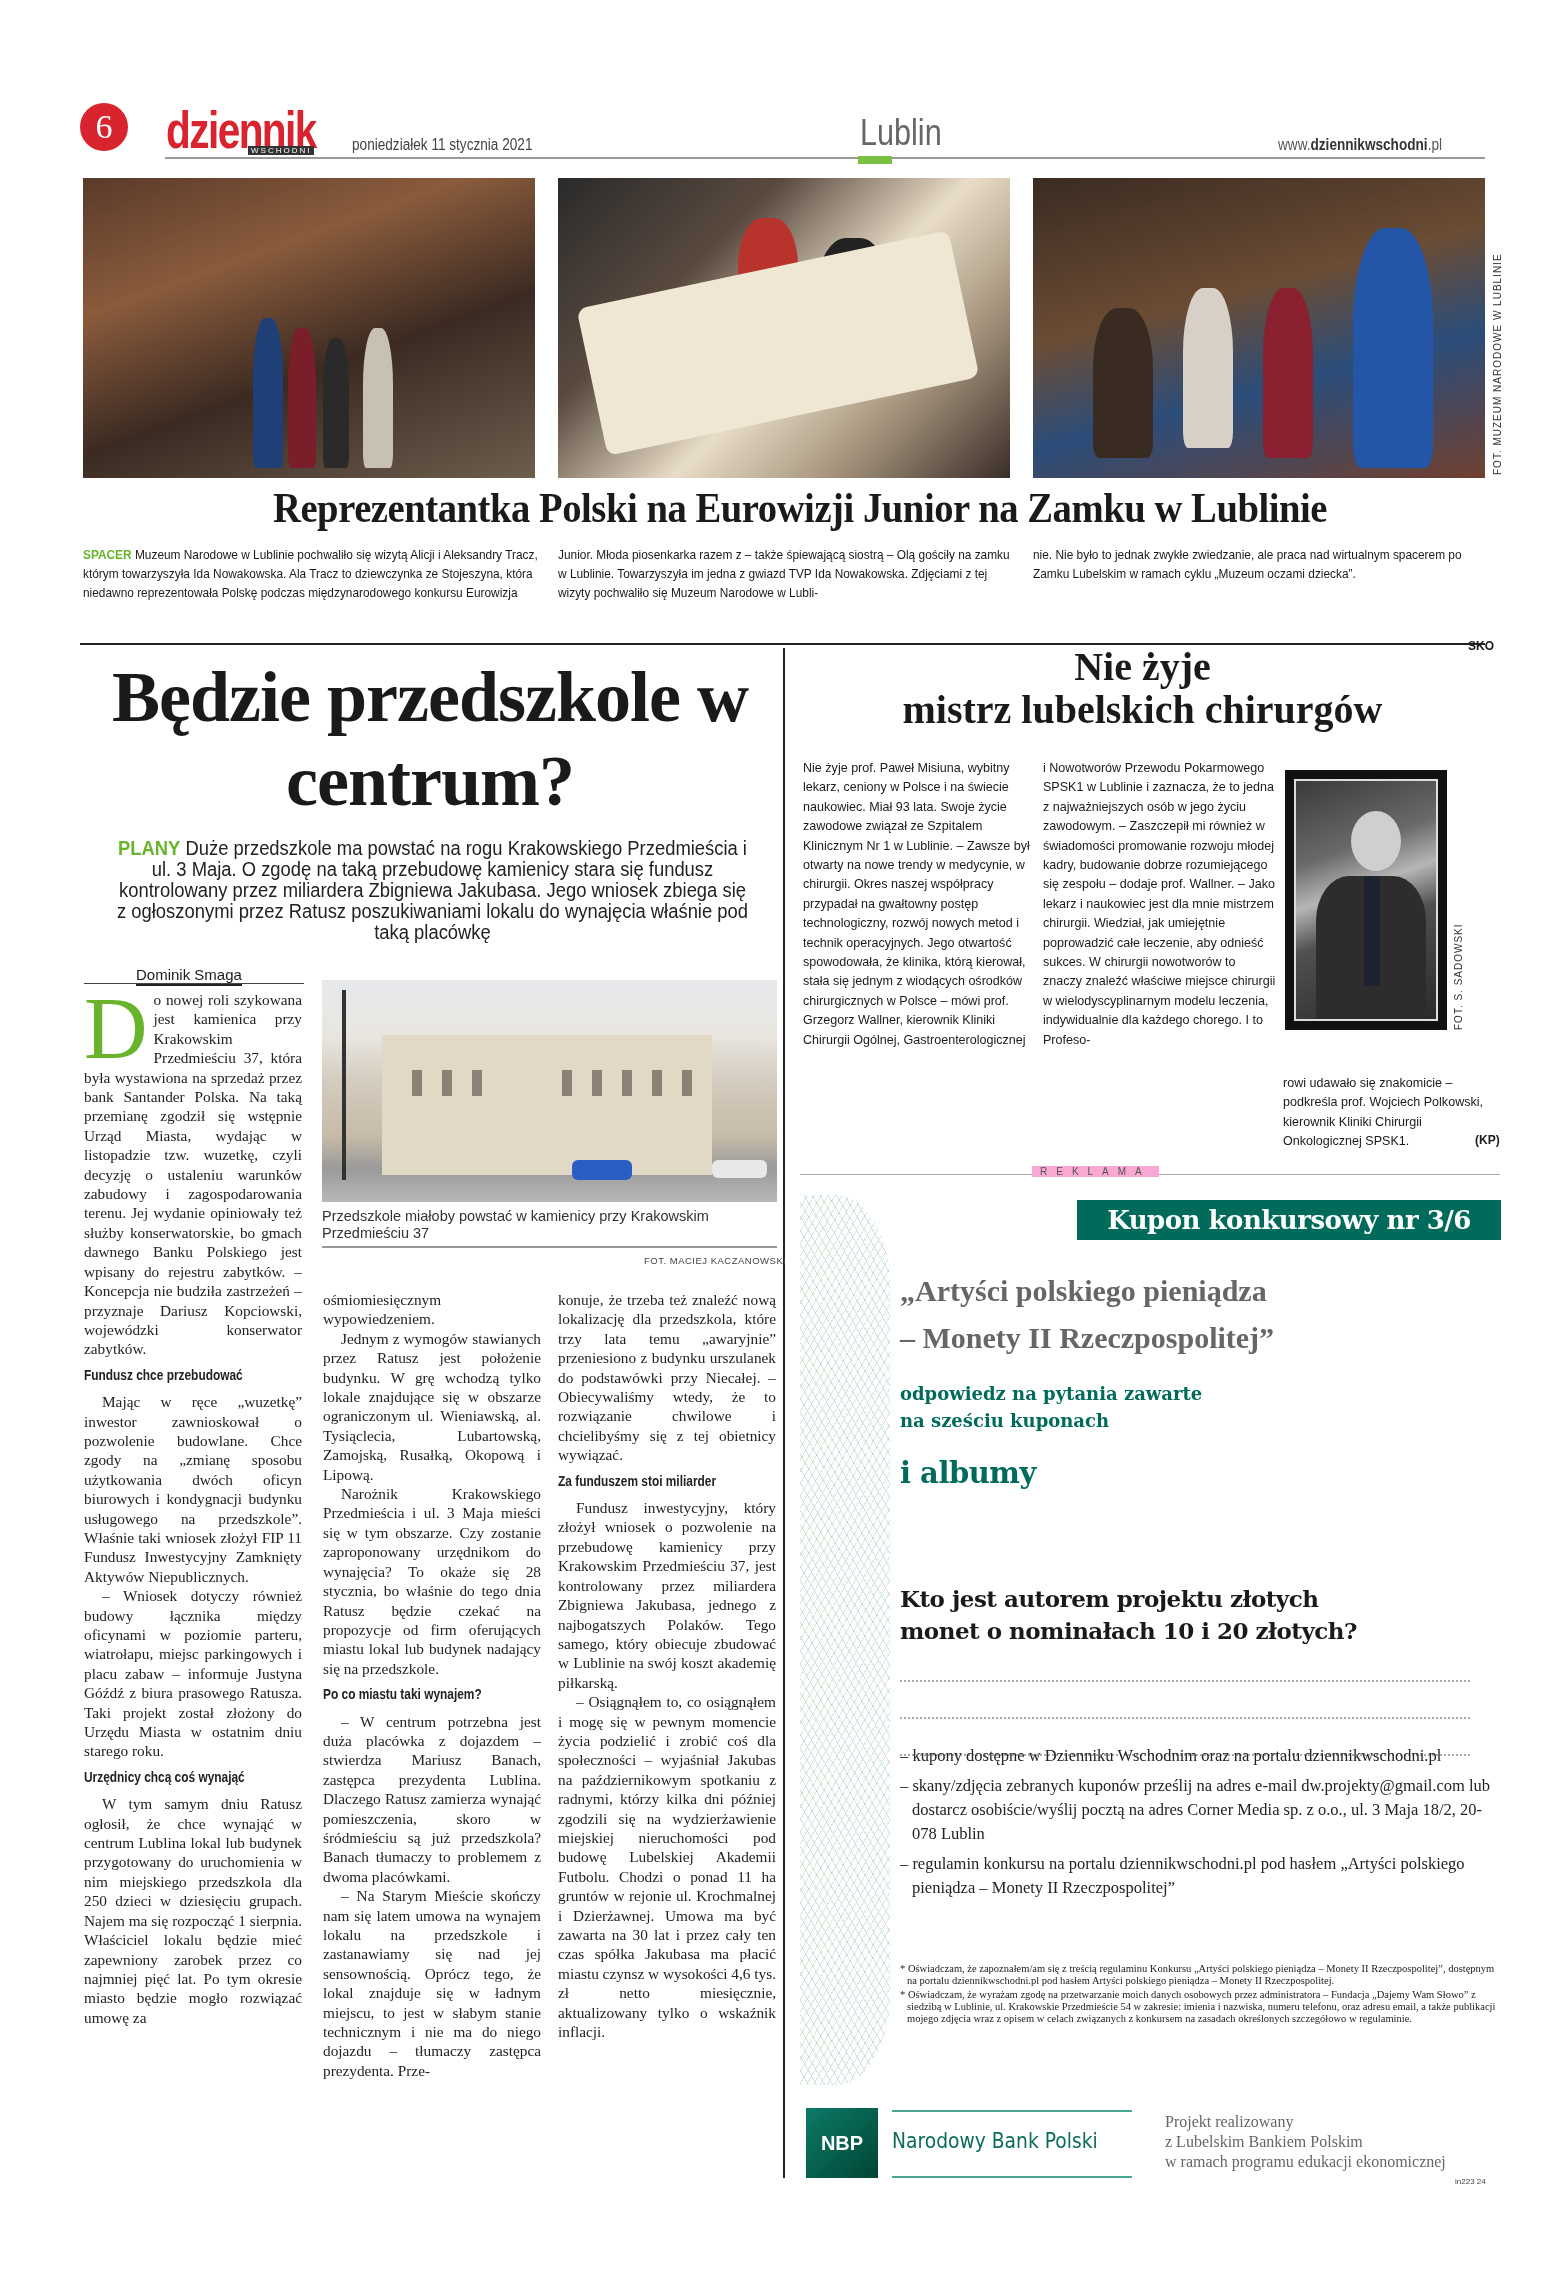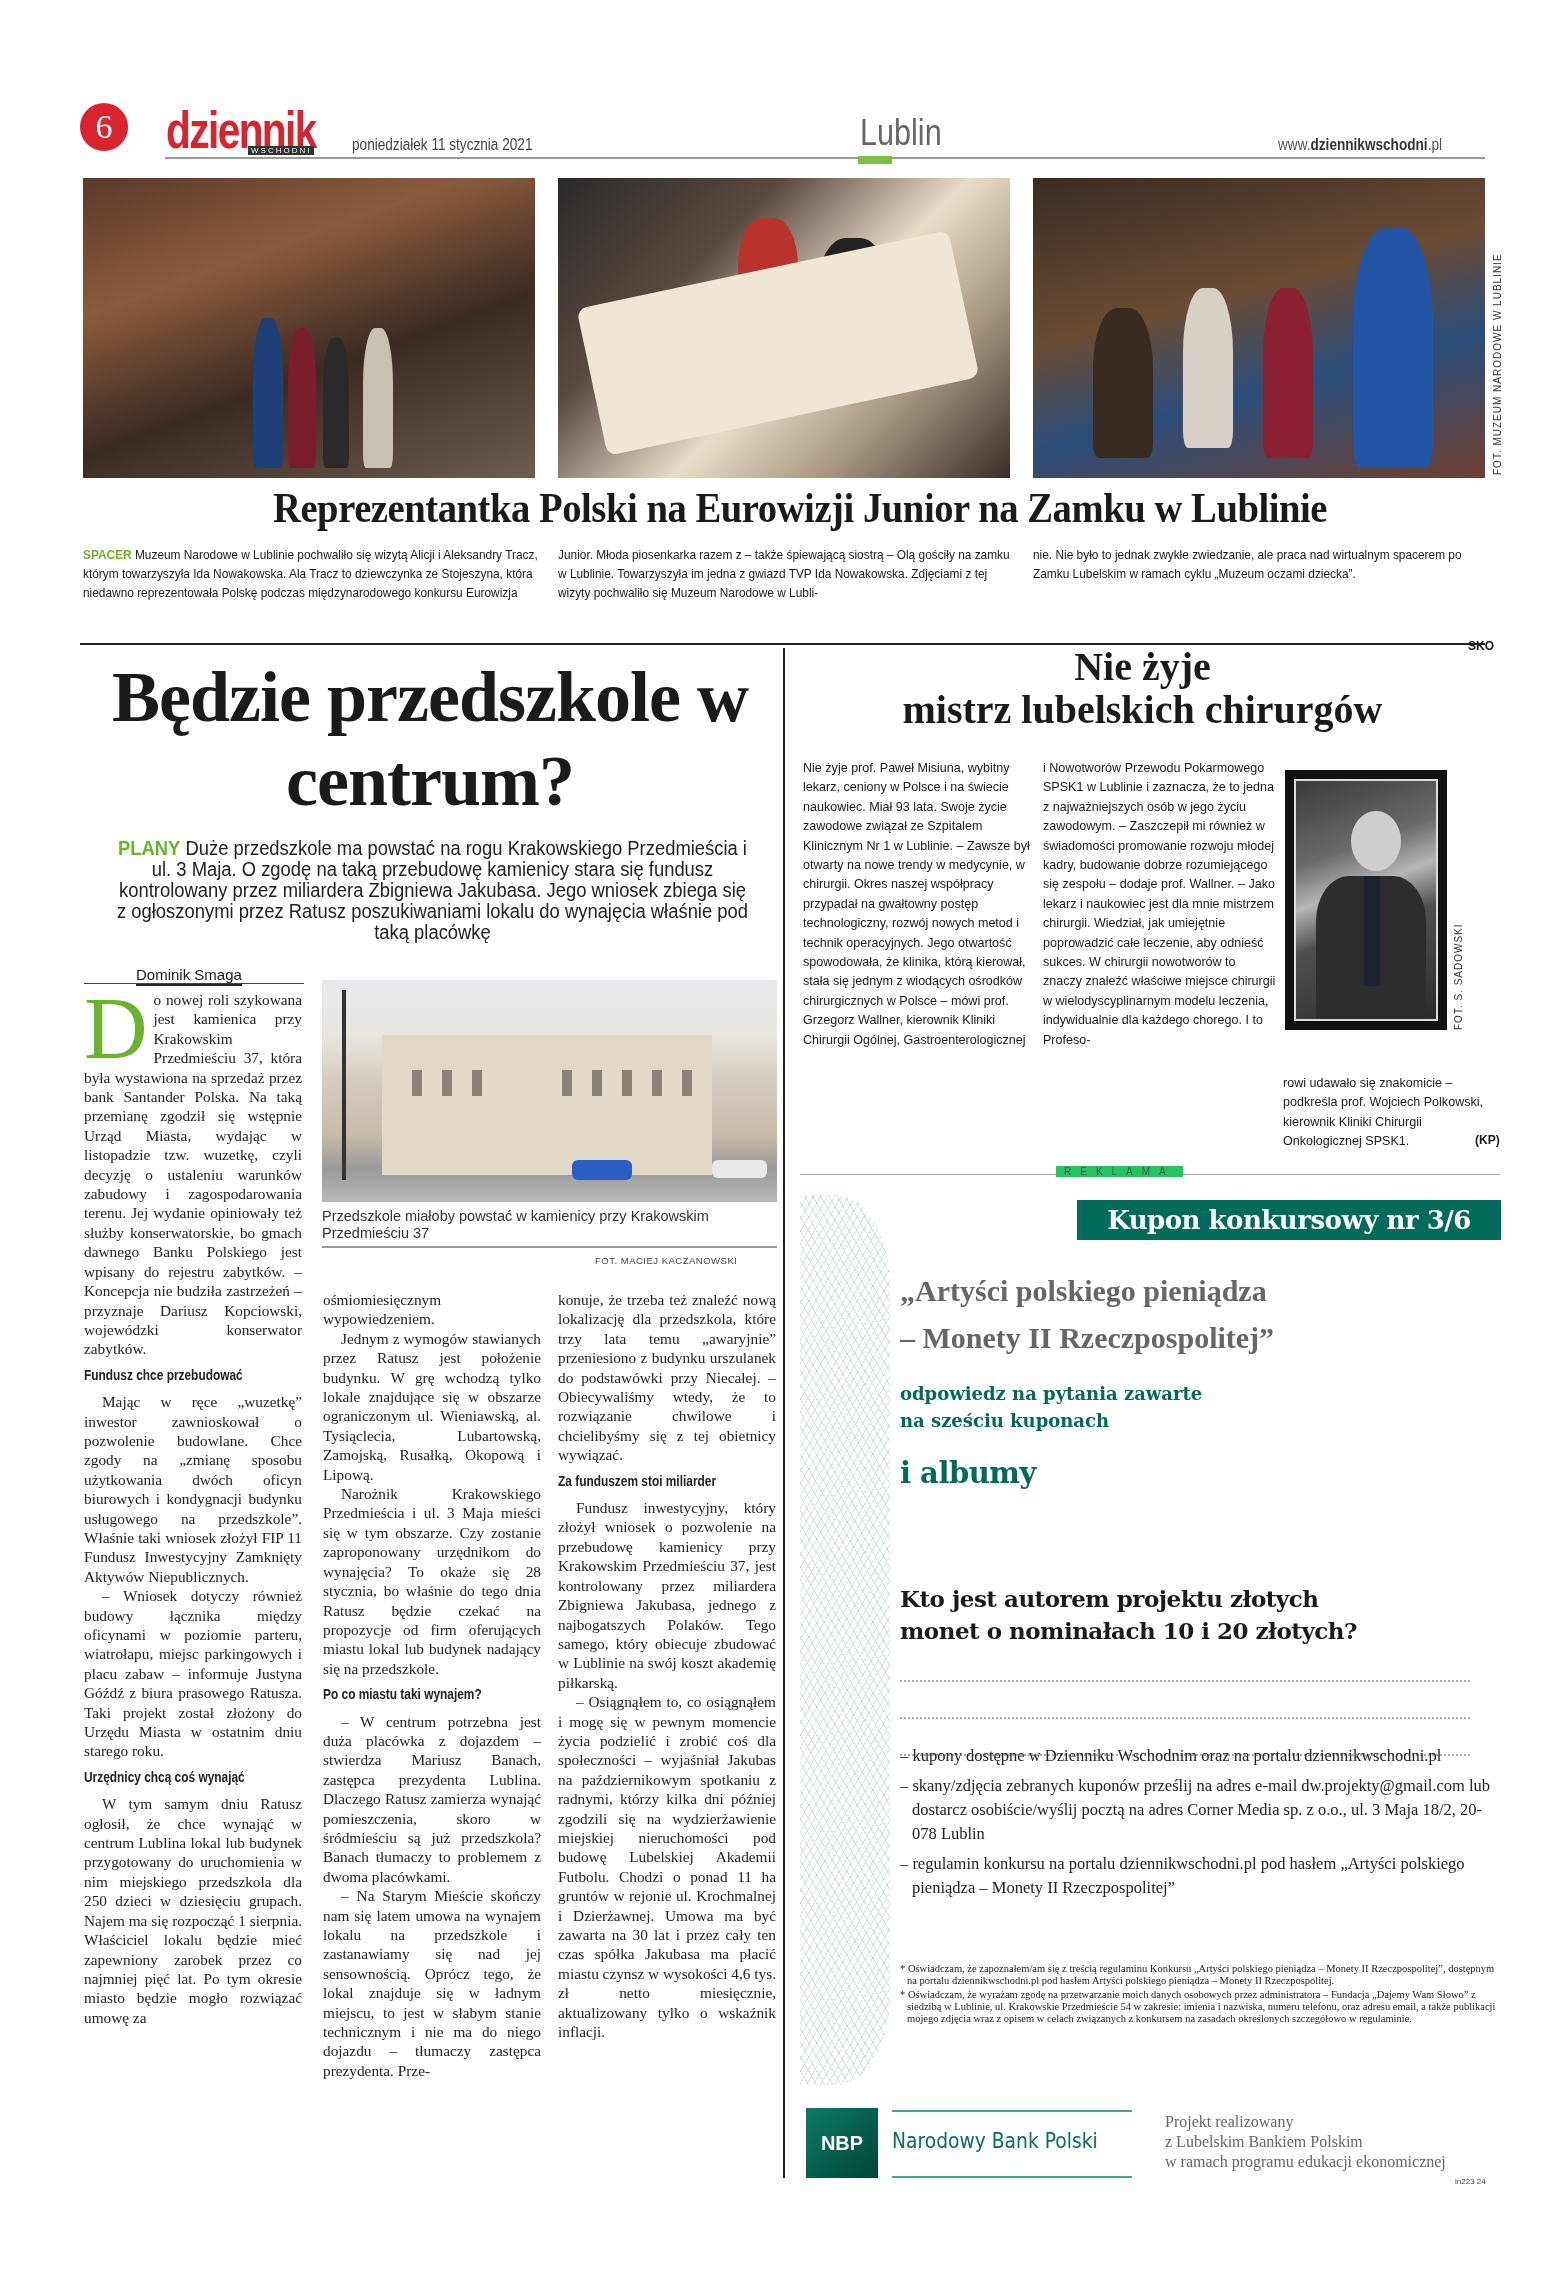--- a/index.html
+++ b/index.html
@@ -41,33 +41,33 @@
   .col { font-family: "Liberation Serif", serif; font-size: 15.3px; line-height: 19.4px; text-align: justify; color: #222; }
   .col p { text-indent: 18px; }
   .col p.noindent { text-indent: 0; }
   .col h4 { font-family: "Liberation Sans", sans-serif; font-weight: bold; font-size: 14px; margin: 7px 0 7px; transform: scaleX(0.85); transform-origin: left; white-space: nowrap; }
   .dropcap { float: left; font-size: 88px; line-height: 74px; color: #6ab42d; margin: 2px 6px 0 0; font-family: "Liberation Serif", serif; }
 
   .building { left: 322px; top: 980px; width: 455px; height: 222px; background: linear-gradient(180deg, #e6e9ec 0%, #e9e6e0 25%, #d4ccbf 45%, #c7bba8 70%, #9a9a9a 85%, #b8b8b8 100%); overflow: hidden; }
   .bldg-body { position: absolute; left: 60px; top: 55px; width: 330px; height: 140px; background: #e2d8c6; }
   .bldg-win { position: absolute; background: #8a8275; width: 10px; height: 26px; }
   .caption { left: 322px; top: 1208px; width: 455px; font-family: "Liberation Sans", sans-serif; font-size: 14.5px; line-height: 17px; color: #333; border-bottom: 2px solid #999; padding-bottom: 4px; transform-origin: left; }
-  .caption-credit { left: 595px; top: 1255px; font-family: "Liberation Sans", sans-serif; font-size: 9.5px; color: #444; letter-spacing: 0.5px; }
+  .caption-credit { left: 644px; top: 1255px; font-family: "Liberation Sans", sans-serif; font-size: 9.5px; color: #444; letter-spacing: 0.5px; }
 
   
   .headline3 { left: 790px; top: 645px; width: 705px; text-align: center; font-family: "Liberation Serif", serif; font-weight: bold; font-size: 40px; line-height: 43px; }
   .obit { font-family: "Liberation Sans", sans-serif; font-size: 13.5px; line-height: 19.4px; color: #1a1a1a; transform: scaleX(0.93); transform-origin: left top; }
   .portrait { left: 1285px; top: 770px; width: 162px; height: 260px; background: #111; padding: 9px; }
   .portrait-inner { width: 100%; height: 100%; border: 2px solid #ddd; background: linear-gradient(160deg, #3a3a3a 0%, #6a6a6a 30%, #b6b6b6 45%, #505050 60%, #2a2a2a 100%); position: relative; overflow: hidden; }
   .portrait-credit { left: 1453px; top: 1030px; font-family: "Liberation Sans", sans-serif; font-size: 10px; color: #333; transform: rotate(-90deg); transform-origin: left top; white-space: nowrap; letter-spacing: 1px; }
   .kp { left: 1475px; top: 1133px; font-family: "Liberation Sans", sans-serif; font-weight: bold; font-size: 12px; }
 
   
   .reklama-line { left: 800px; top: 1174px; width: 700px; height: 1px; background: #aaa; }
-  .reklama { left: 1056px; top: 1166px; background: #22c55e; padding: 0 8px; font-family: "Liberation Sans", sans-serif; font-size: 10px; letter-spacing: 9px; color: #555; }
+  .reklama { left: 1032px; top: 1166px; background: #f9a8d4; padding: 0 8px; font-family: "Liberation Sans", sans-serif; font-size: 10px; letter-spacing: 9px; color: #555; }
   .ad-bg { left: 800px; top: 1195px; width: 90px; height: 890px; background: repeating-linear-gradient(120deg, rgba(150,200,120,0.35) 0 1px, transparent 1px 6px), repeating-linear-gradient(60deg, rgba(120,160,210,0.3) 0 1px, transparent 1px 7px); border-radius: 0 60% 60% 0 / 0 10% 10% 0; }
   .coupon-badge { left: 1077px; top: 1200px; width: 424px; height: 40px; background: #006b5b; color: #fff; font-family: "DejaVu Serif", serif; font-weight: bold; font-size: 26px; display: flex; align-items: center; justify-content: center; letter-spacing: -0.5px; }
   .ad-title { left: 900px; top: 1267px; font-family: "Liberation Serif", serif; font-size: 30px; line-height: 47px; color: #666; font-weight: bold; }
   .ad-sub { left: 900px; top: 1380px; font-family: "DejaVu Serif", serif; font-weight: bold; font-size: 18px; line-height: 27px; color: #006b5b; }
   .ad-win { left: 900px; top: 1448px; font-family: "DejaVu Serif", serif; font-weight: bold; font-size: 29px; line-height: 50px; color: #006b5b; letter-spacing: -0.5px; }
   .ad-q { left: 900px; top: 1583px; font-family: "DejaVu Serif", serif; font-weight: bold; font-size: 23px; line-height: 32px; color: #1a1a1a; letter-spacing: -0.5px; }
   .dots { left: 900px; width: 570px; height: 0; border-top: 2px dotted #aaa; }
   .ad-list { left: 900px; top: 1744px; width: 600px; font-family: "Liberation Serif", serif; font-size: 16.5px; line-height: 24px; color: #222; }
   .ad-list li { list-style: none; padding-left: 12px; text-indent: -12px; margin-bottom: 6px; }
   .ad-fine { left: 900px; top: 1963px; width: 600px; font-family: "Liberation Serif", serif; font-size: 10.5px; line-height: 12px; color: #222; }

